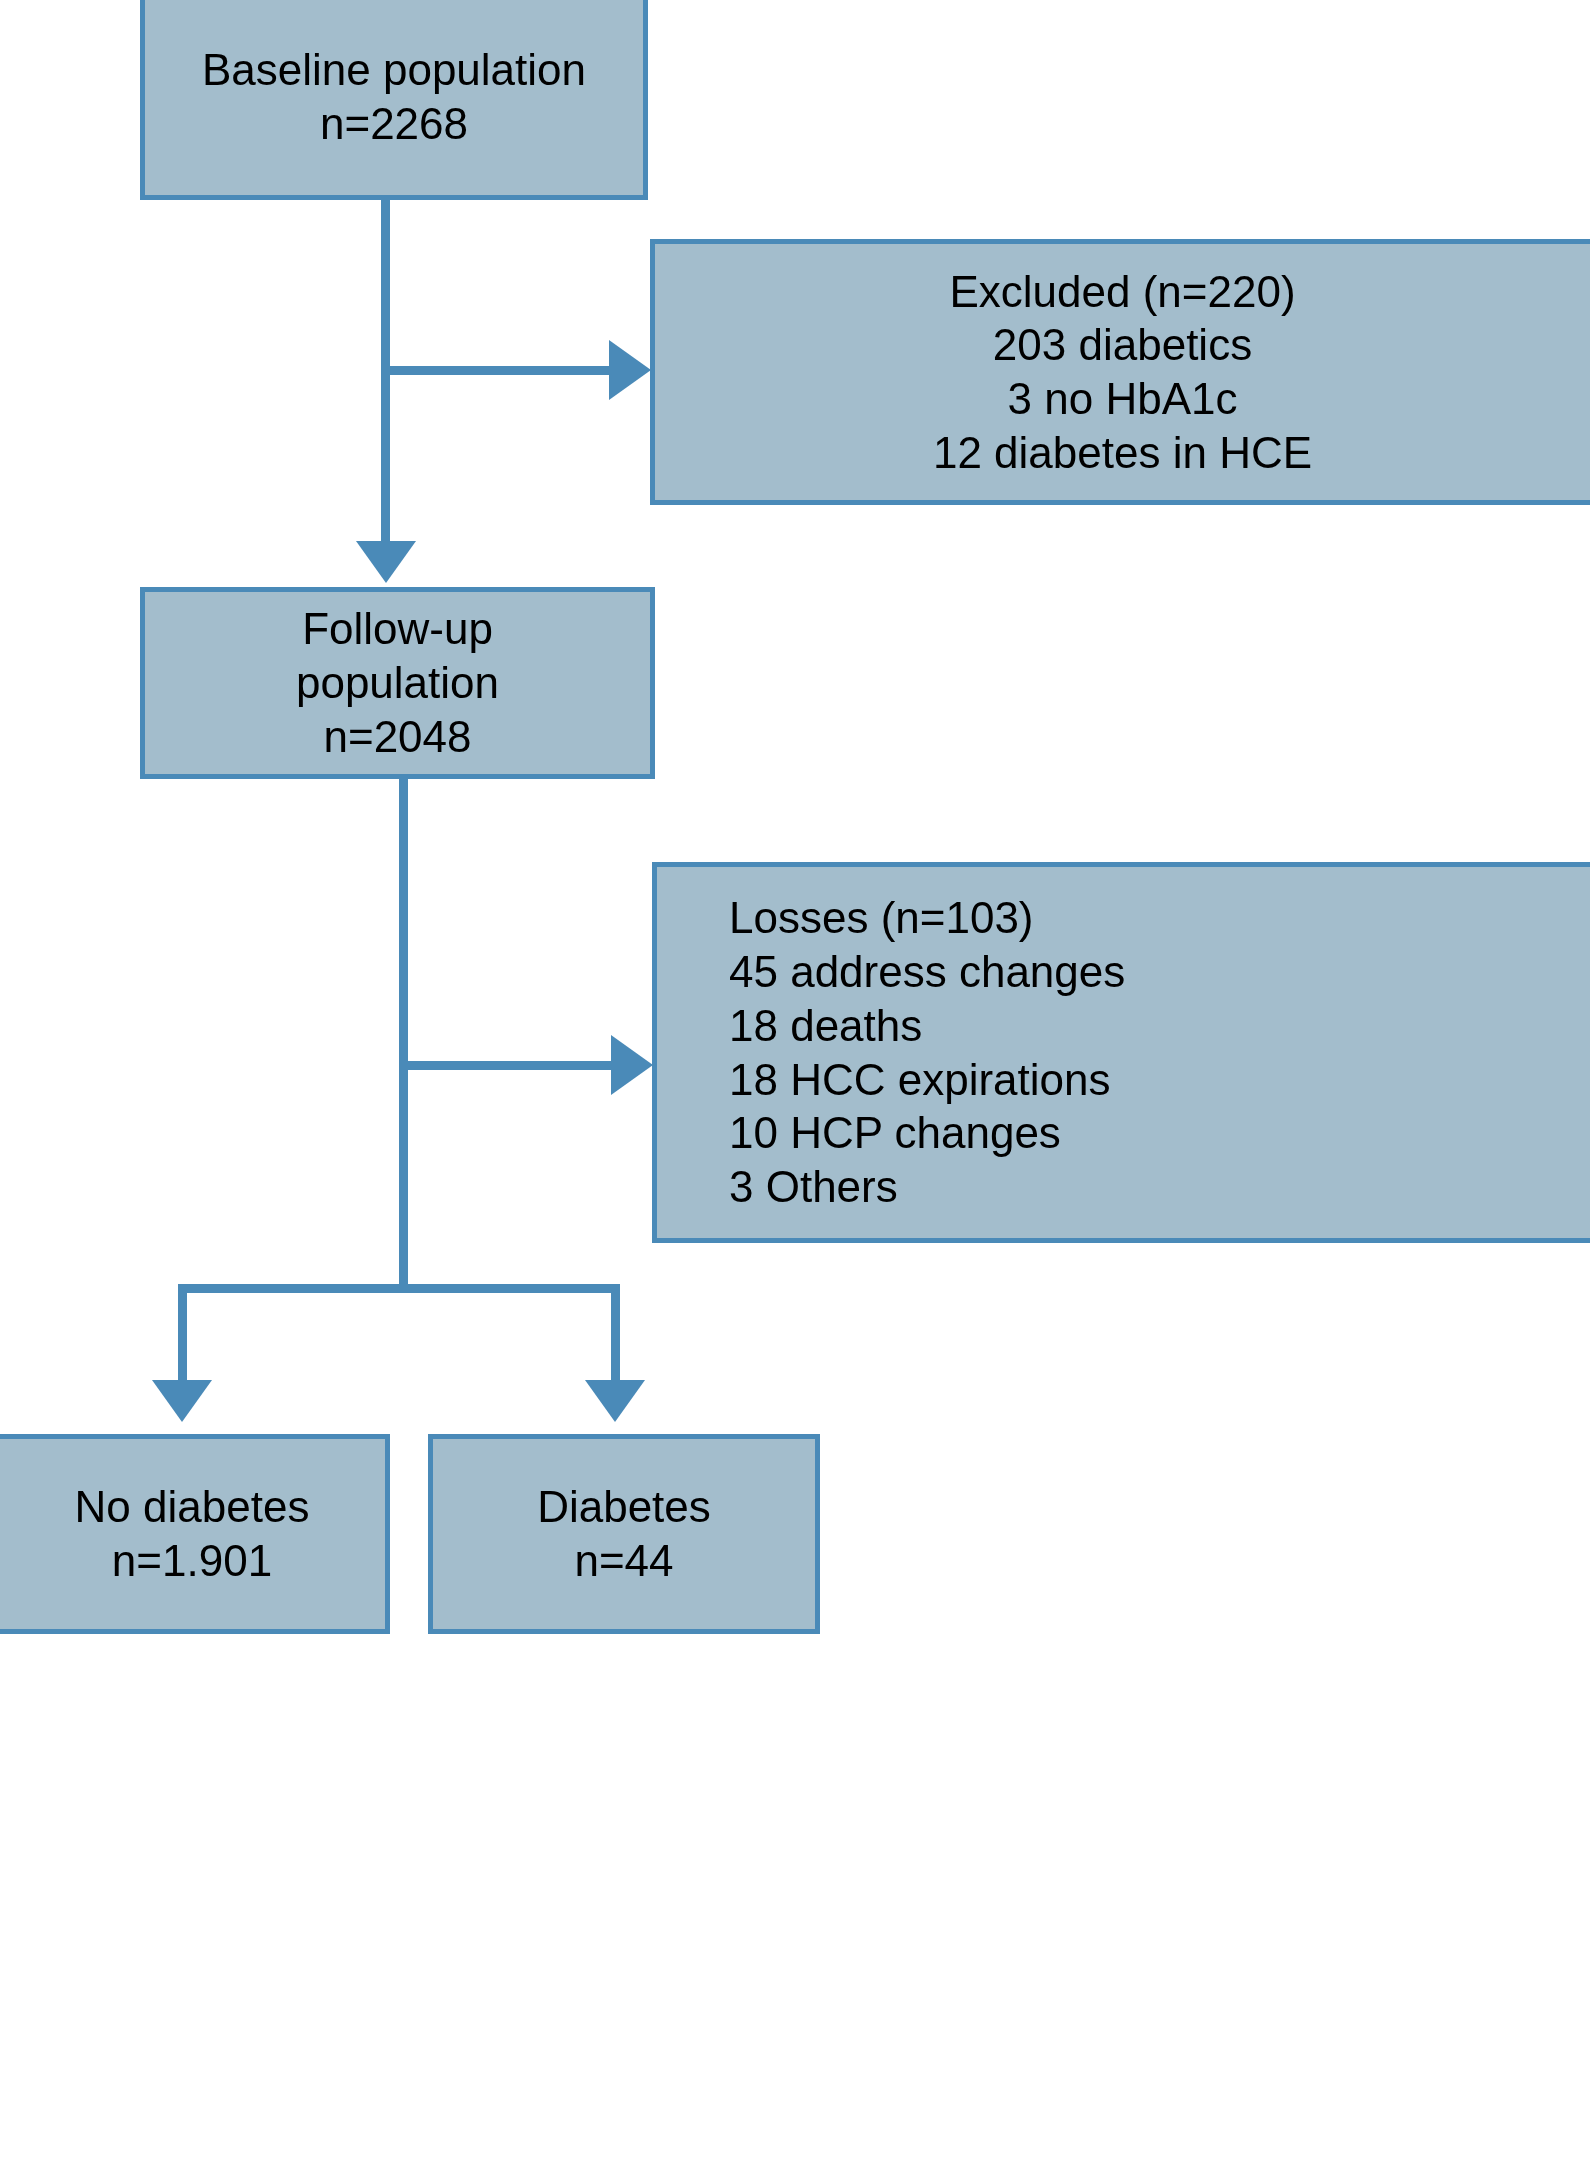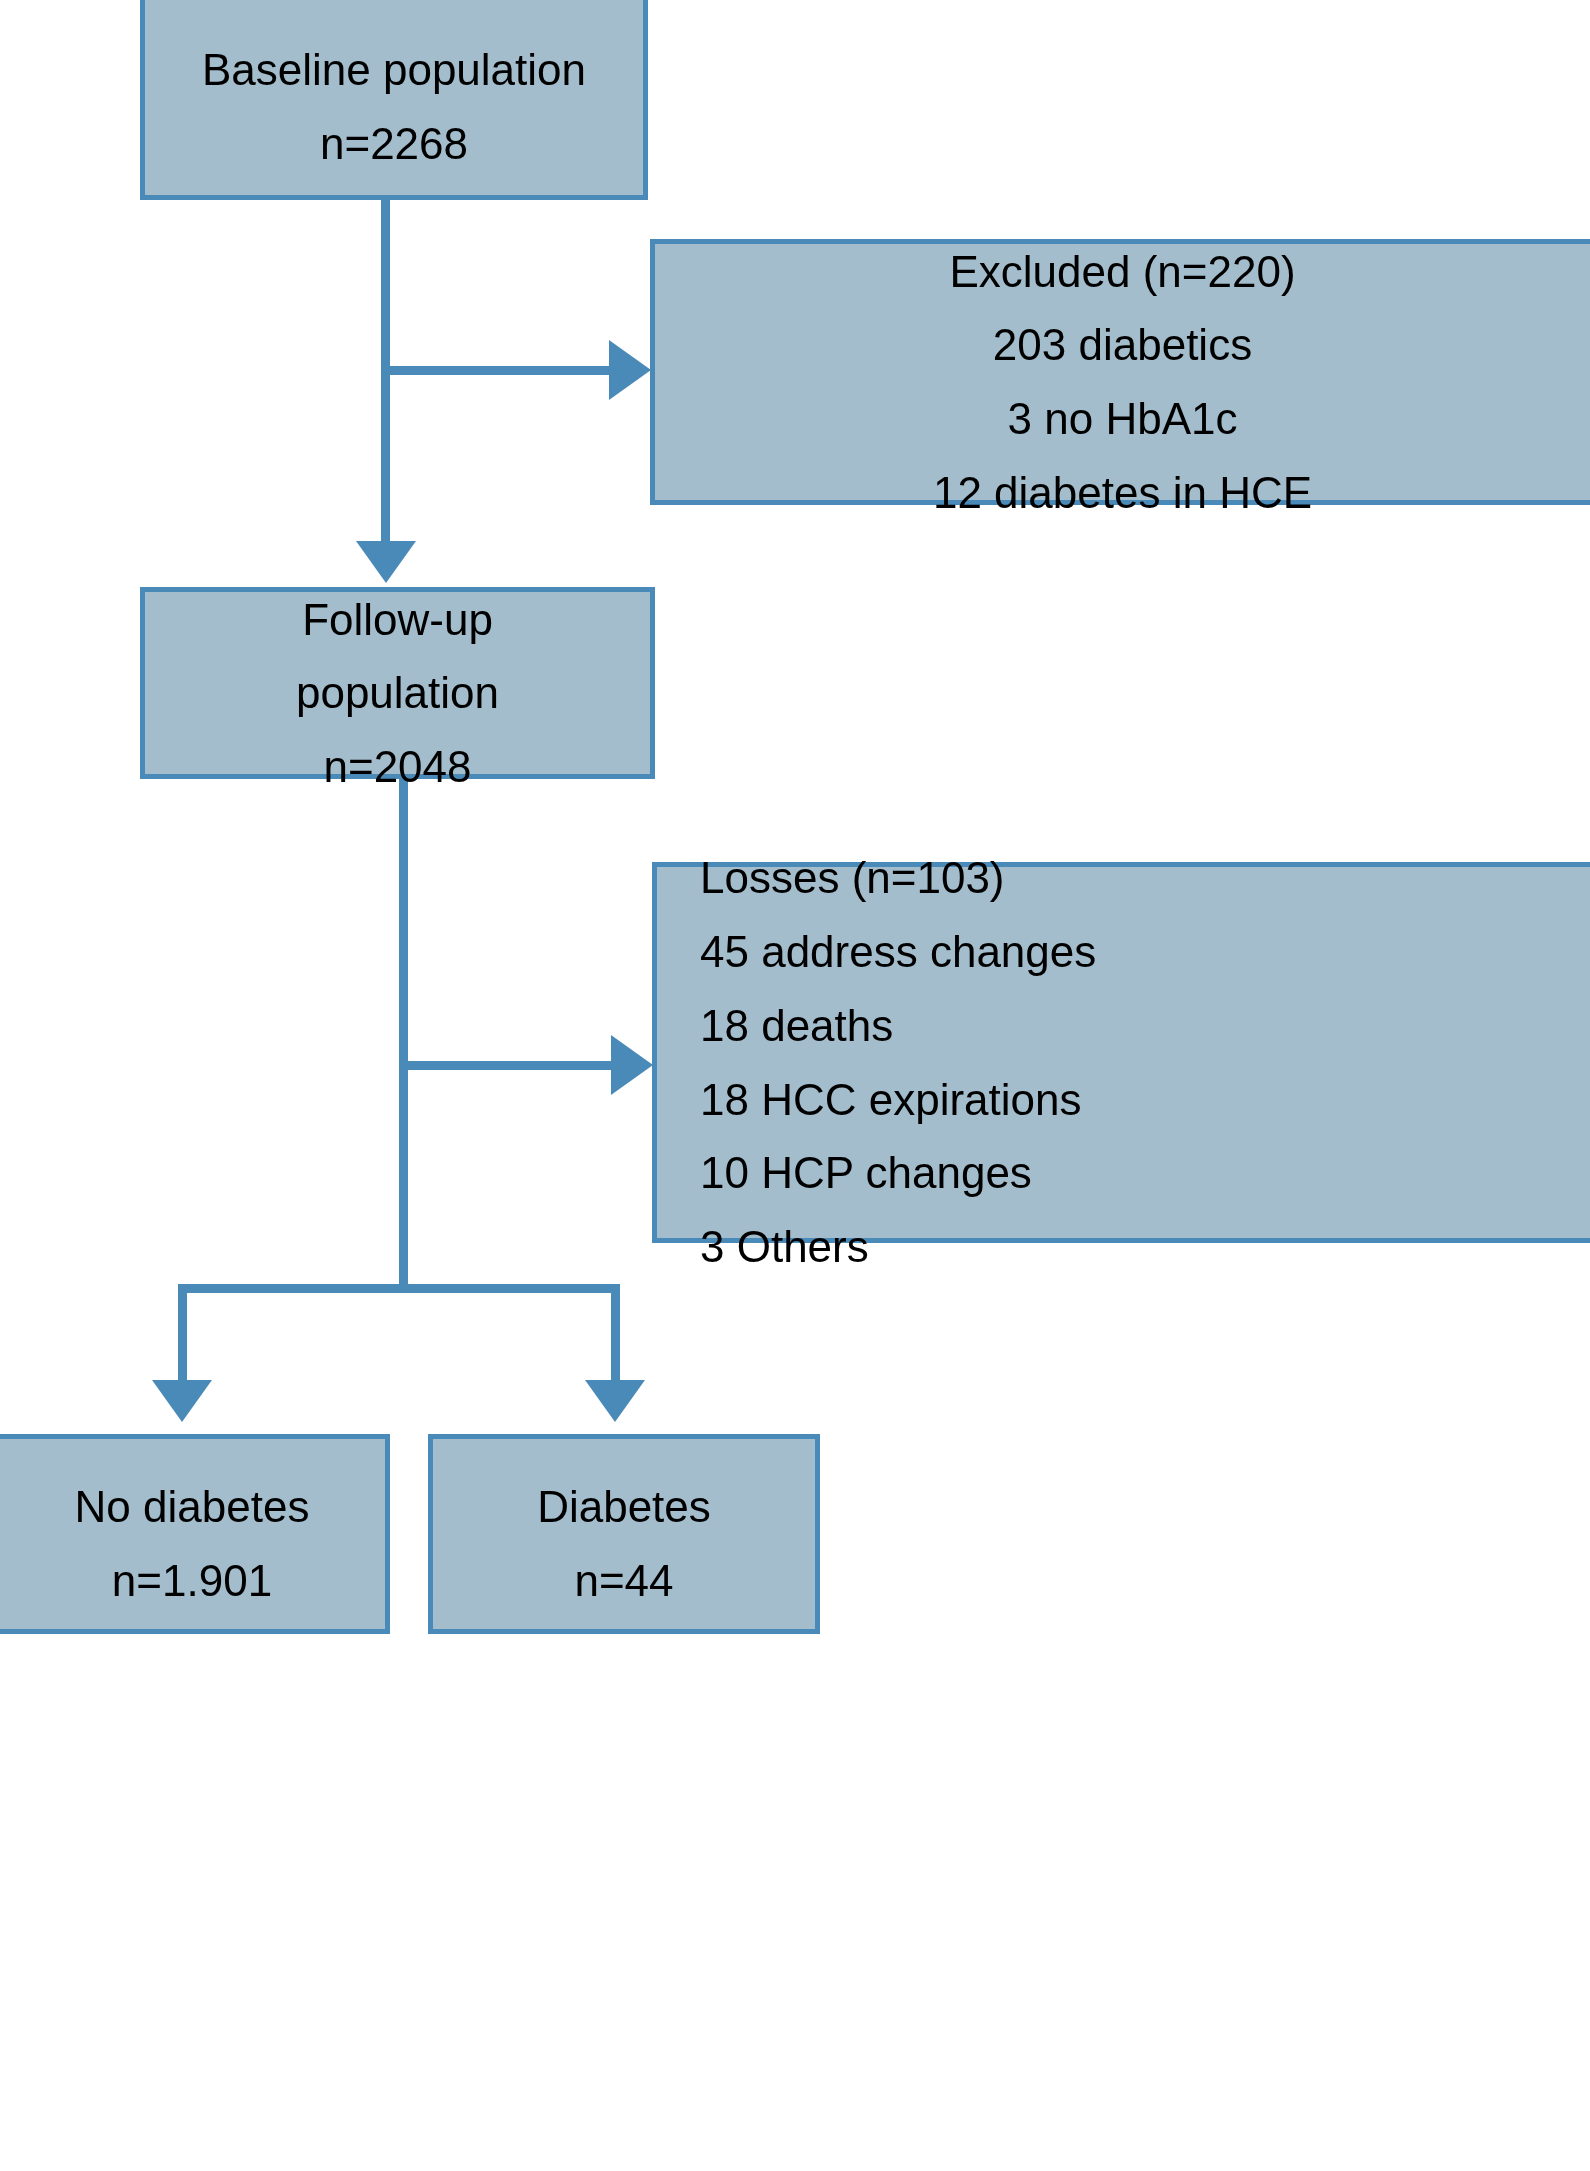--- a/index.html
+++ b/index.html
@@ -23,22 +23,22 @@
     border: 5px solid #4a8ab8;
     display: flex;
     flex-direction: column;
     justify-content: center;
     color: #000000;
     font-size: 44px;
     line-height: 1.22;
   }
   .node.center { align-items: center; text-align: center; }
   .node.left   { align-items: flex-start; text-align: left; }
-  .node .line { display: block; white-space: pre; margin-top: 20px; }
-  .node.left .line { padding-left: 43px; }
+  .node .line { display: block; white-space: pre; }
+  .node.left .line { padding-left: 72px; }
 
   
   .vline, .hline {
     position: absolute;
     background: #4a8ab8;
   }
   .vline { width: 9px; }
   .hline { height: 9px; }
 
   .arrow-down {

